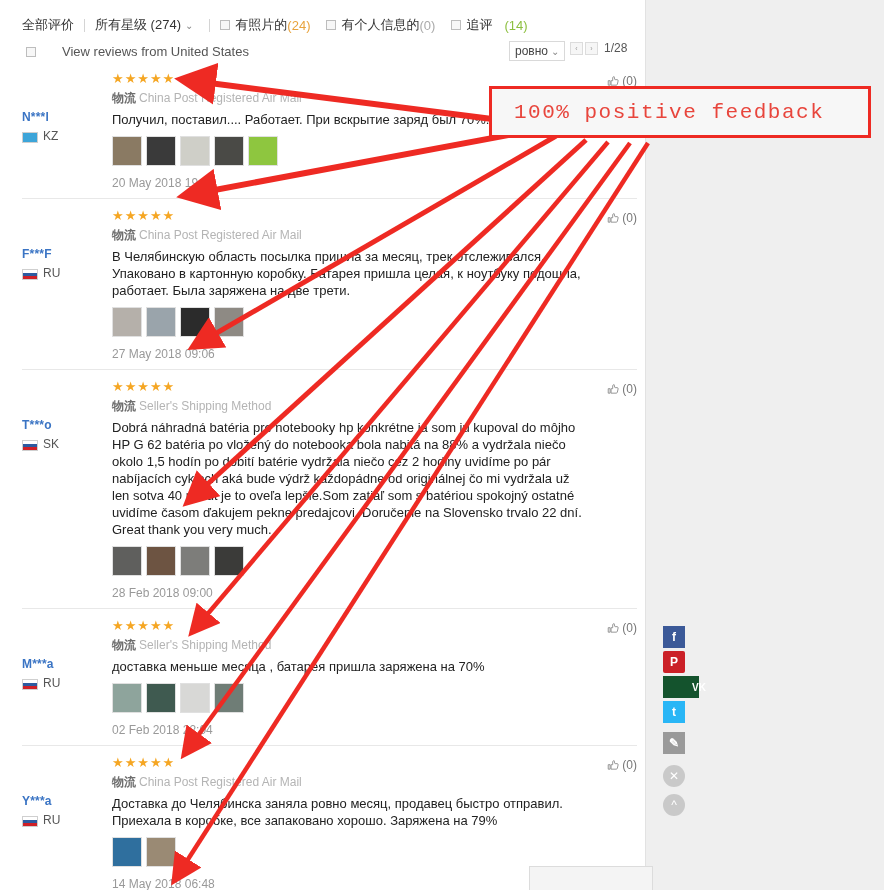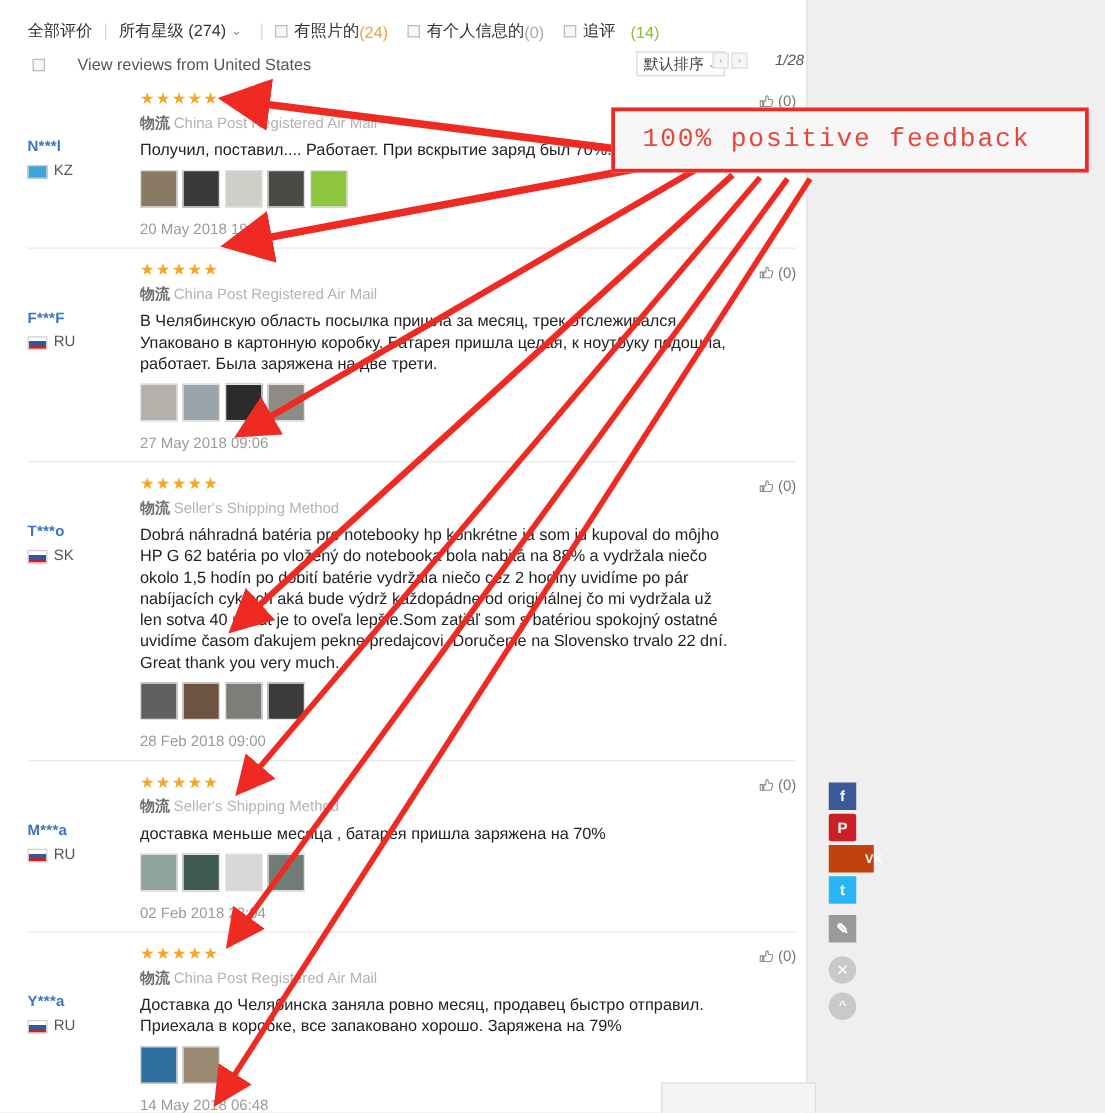--- a/index.html
+++ b/index.html
@@ -84,21 +84,21 @@
     position: absolute; left: 570px; top: 41px;
     display: flex; align-items: center; gap: 2px;
     font-size: 12px; color: #555;
   }
   .pg-btn {
     width: 13px; height: 13px;
     border: 1px solid #dcdcdc; background: #f6f6f6;
     display: flex; align-items: center; justify-content: center;
     font-size: 7px; color: #9a9a9a;
   }
-  .pg-txt { margin-left: 20px; font-style: italic; }
+  .pg-txt { margin-left: 4px; }
 
   
   .reviews {
     position: absolute; left: 22px; top: 62px;
     width: 615px;
   }
   .review {
     position: relative;
     border-bottom: 1px solid #e8e8e8;
     padding: 10px 0 8px 0;
@@ -173,21 +173,21 @@
     display: flex; flex-direction: column; gap: 3px;
     z-index: 20;
   }
   .soc {
     width: 22px; height: 22px;
     display: flex; align-items: center; justify-content: center;
     color: #fff; font-size: 12px; font-weight: bold;
   }
   .soc-fb { background: #3b5998; }
   .soc-pin { background: #cb2027; border-radius: 2px; }
-  .soc-vk { background: #c2410c; font-size: 10px; padding-left: 36px; }
+  .soc-vk { background: #14532d; font-size: 10px; padding-left: 36px; }
   .soc-tw { background: #29b6f6; }
   .soc-pen { background: #9a9a9a; margin-top: 6px; }
   .soc-round {
     width: 22px; height: 22px; border-radius: 50%;
     background: #c9c9c9; color: #fff;
     display: flex; align-items: center; justify-content: center;
     font-size: 12px;
   }
   .soc-close { margin-top: 8px; }
   .soc-top { margin-top: 4px; }
@@ -246,21 +246,21 @@
       <span class="fb-count-green">(14)</span>
     </span>
   </div>
 
   <div class="region-row">
     <span class="fb-cb"></span>
     <span>View reviews from United States</span>
   </div>
 
   <div class="sort-box">
-    <span>默认排序</span>
+    <span>ровно</span>
     <span class="fb-caret">⌄</span>
   </div>
   <div class="pager">
     <span class="pg-btn">‹</span>
     <span class="pg-btn">›</span>
     <span class="pg-txt">1/28</span>
   </div>
 
   <div class="reviews" id="reviews-list">
       <div class="review">

